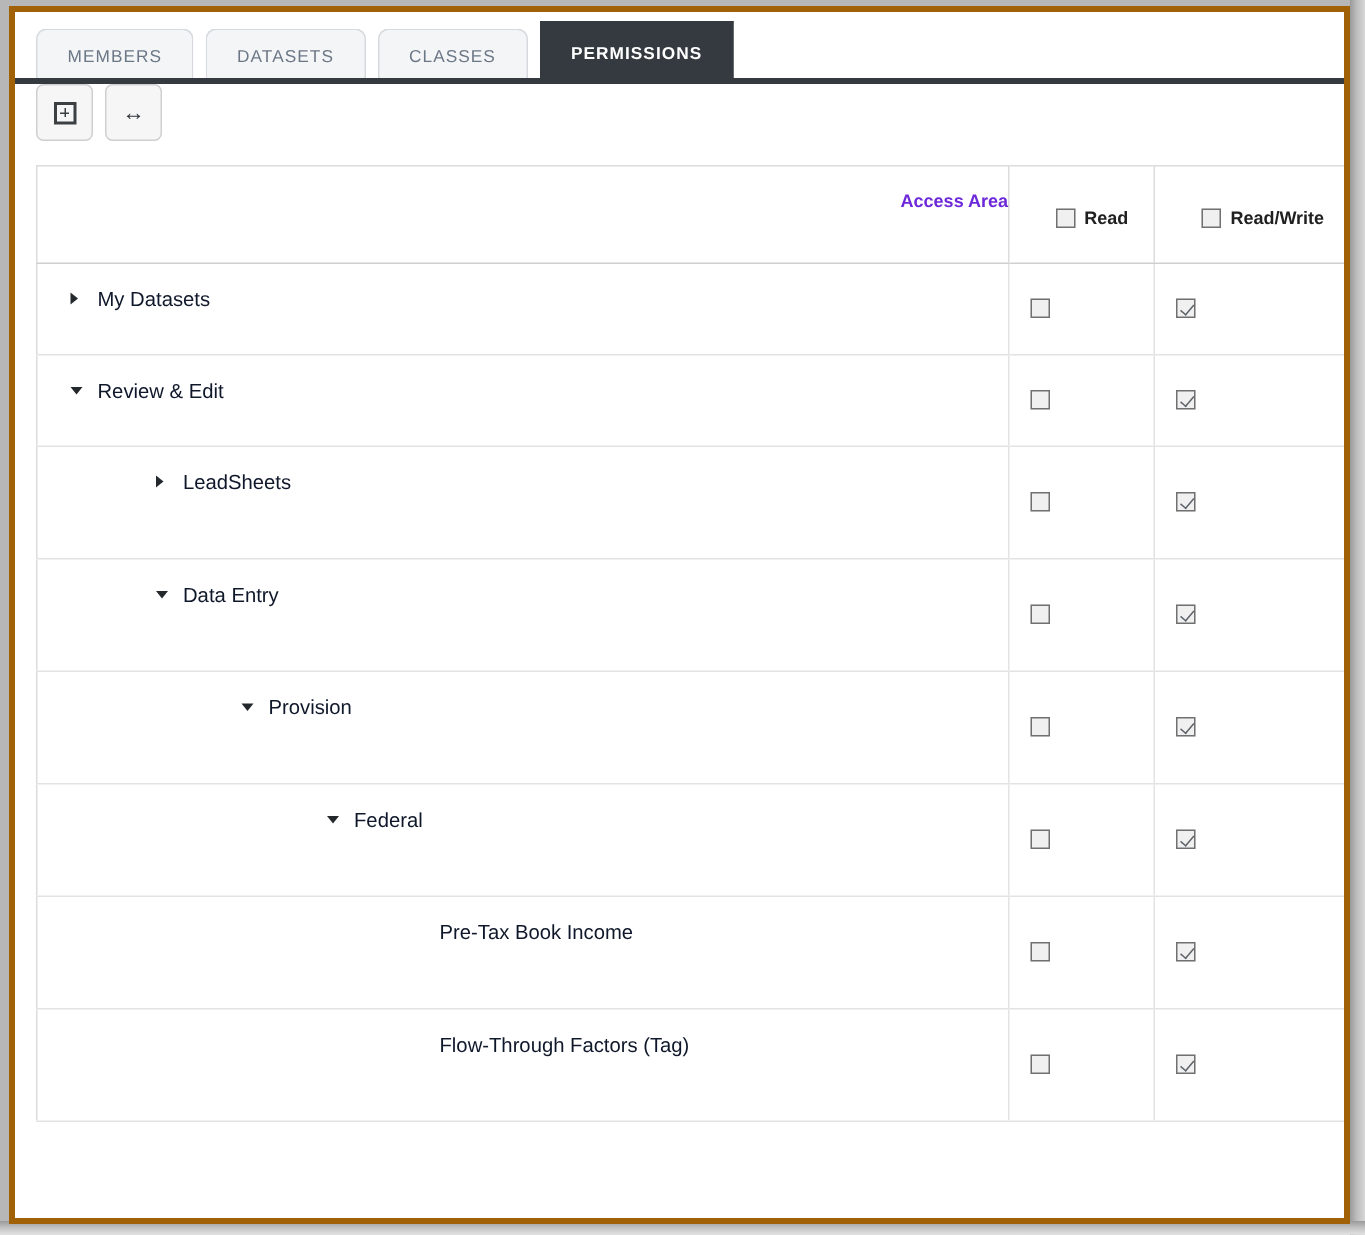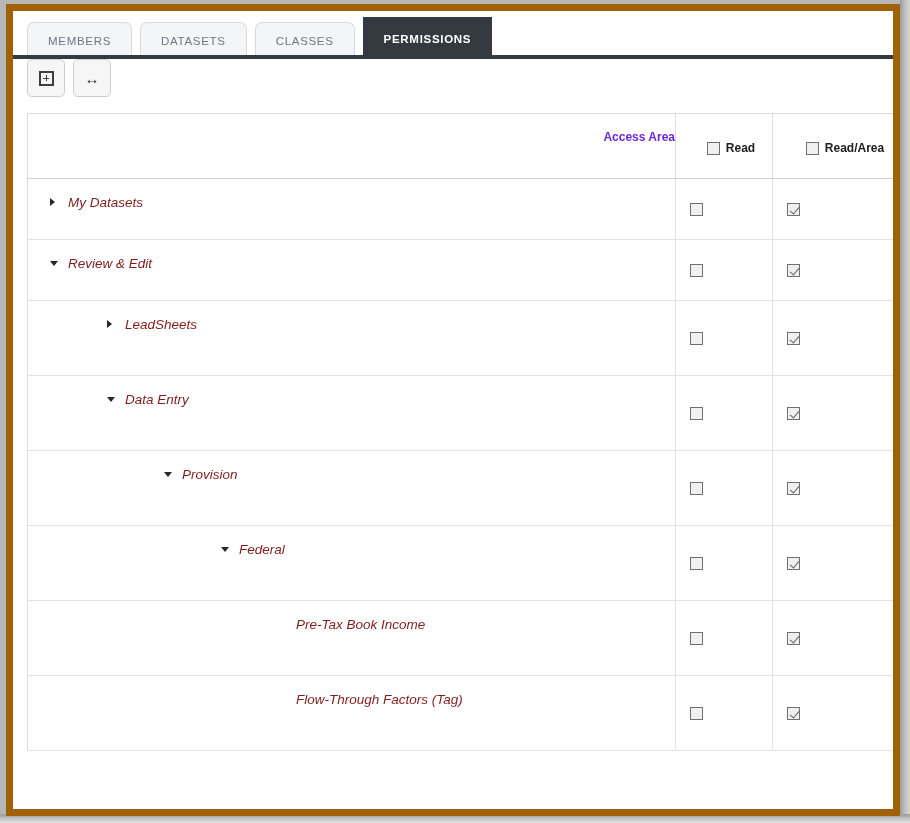--- a/index.html
+++ b/index.html
@@ -35,21 +35,21 @@
     left: 0; bottom: 0;
     width: 910px; height: 9px;
     background: linear-gradient(to bottom,#9a9a9a 0%, #c2c2c2 50%, #e2e2e2 100%);
   }
   .window-inner {
     position: absolute;
     left: 6px; top: 4px;
     width: 894px;
     height: 812px;
     background: #ffffff;
-    border: 7px solid #a16207;
+    border: 4px solid #a16207;
     box-sizing: border-box;
     overflow: hidden;
   }
 
   
   .tabstrip {
     position: relative;
     height: 48px;
     background: #ffffff;
     padding-left: 14px;
@@ -188,24 +188,23 @@
   }
   .perm-table th.col-check .cb { margin-right: 6px; }
 
   .perm-table td {
     border-bottom: 1px solid #e3e3e3;
     vertical-align: top;
     box-sizing: border-box;
   }
   .perm-table td.cell-area {
     font-size: 13.5px;
-    color: #7f1d1d;
+    color: #0f172a;
     padding-top: 16px;
     white-space: nowrap;
-    font-style: italic;
   }
   .perm-table td.cell-check {
     border-left: 1px solid #e3e3e3;
     vertical-align: middle;
     padding-left: 14px;
   }
   tr.row-short td { height: 61px; }
   tr.row-tall  td { height: 75px; }
 
   .tw { display: inline-block; width: 18px; }
@@ -288,21 +287,21 @@
             <col class="c-read">
             <col class="c-rw">
         </colgroup>
         <thead>
           <tr>
             <th class="col-area">Access Area</th>
             <th class="col-check">
               <span class="cb" id="hdr-cb-read"></span><span>Read</span>
             </th>
             <th class="col-check">
-              <span class="cb" id="hdr-cb-rw"></span><span>Read/Area</span>
+              <span class="cb" id="hdr-cb-rw"></span><span>Read/Write</span>
             </th>
           </tr>
         </thead>
         <tbody id="table-body">
             <tr class="row-short">
               <td class="cell-area" style="padding-left: 22px;"><span class="tw"><span class="caret collapsed"></span></span><span>My Datasets</span></td>
               <td class="cell-check"><span class="cb"></span></td>
               <td class="cell-check"><span class="cb checked"></span></td>
             </tr>
             <tr class="row-short">

